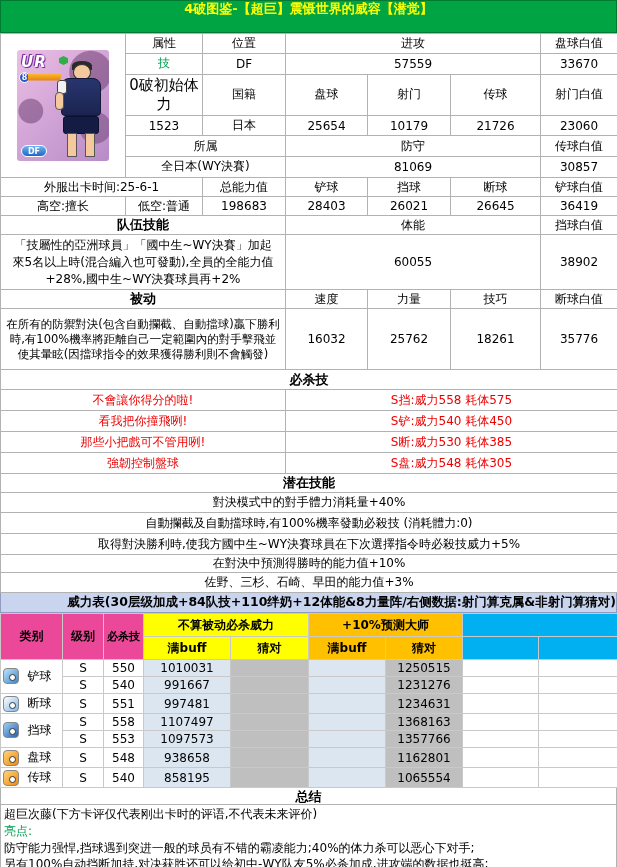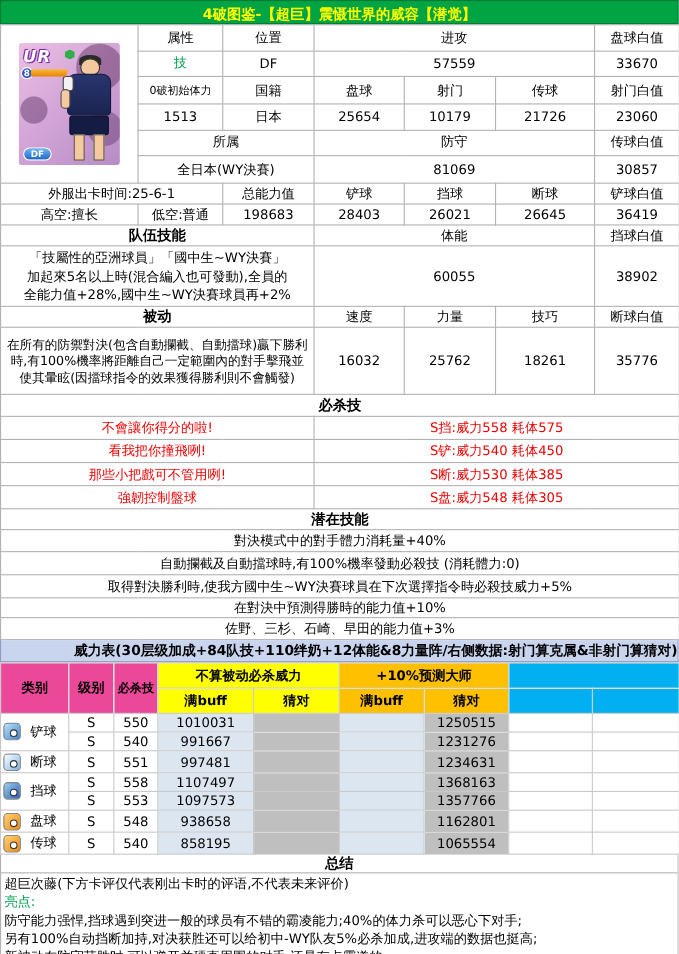--- a/index.html
+++ b/index.html
@@ -6,33 +6,33 @@
     --title-green:#00a443; --title-yellow:#ffff00; --accent-green:#00a050;
     --accent-red:#ee0000; --bar-periwinkle:#c9d4ee; --hl-yellow:#ffff00;
     --hl-orange:#ffc000; --hl-cyan:#00b0f0; --cell-blue:#dce6f1; --cell-gray:#bfbfbf;
   }
   *{box-sizing:border-box;}
   html,body{margin:0;padding:0;}
   body{width:617px;background:#fff;color:#000;font-family:"DejaVu Sans",sans-serif;}
   .page{width:617px;}
 
   
-  .titlebar{height:22px;background:var(--title-green,#00a443);border:1px solid #007a33;
-    display:flex;align-items:flex-end;justify-content:center;}
+  .titlebar{height:33px;background:var(--title-green,#00a443);border:1px solid #007a33;
+    display:flex;align-items:flex-start;justify-content:center;}
   .titlebar span{color:var(--title-yellow,#ffff00);font-weight:bold;font-size:13px;line-height:15px;}
 
   
   table{border-collapse:collapse;table-layout:fixed;width:617px;}
   td{border:1px solid #b2b2b2;text-align:center;vertical-align:middle;
      font-size:12px;padding:0 2px;overflow:hidden;}
   .bold{font-weight:bold;font-size:13px;}
   .green{color:var(--accent-green,#00a050);}
   .red{color:var(--accent-red,#ee0000);}
   .small-text{font-size:11.5px;line-height:15px;padding:1px 3px;}
-  .team-text{font-size:12px;line-height:17px;padding:1px 20px;}
+  .team-text{font-size:12px;line-height:17px;padding:1px 8px;}
 
   
   .card-cell{padding:16px;vertical-align:top;}
   .card-art{position:relative;width:100%;height:111px;border-radius:3px;overflow:hidden;
     background:
       radial-gradient(circle at 80% 20%, rgba(90,40,90,.45) 0 18%, transparent 19%),
       radial-gradient(circle at 15% 55%, rgba(70,30,80,.40) 0 12%, transparent 13%),
       radial-gradient(circle at 85% 70%, rgba(70,30,80,.35) 0 14%, transparent 15%),
       linear-gradient(135deg,#ecc0e4 0%,#d4a6d8 45%,#b78cc6 100%);}
   .ur-badge{position:absolute;top:3px;left:4px;font-size:15px;font-weight:bold;font-style:italic;
@@ -141,29 +141,29 @@
       <td colspan="3">进攻</td>
       <td>盘球白值</td>
     </tr>
     <tr style="height:19px">
       <td class="green">技</td>
       <td>DF</td>
       <td colspan="3">57559</td>
       <td>33670</td>
     </tr>
     <tr style="height:20px">
-      <td style="font-size:10px">0破初始体力</td>
+      <td style="font-size:15px">0破初始体力</td>
       <td>国籍</td>
       <td>盘球</td>
       <td>射门</td>
       <td>传球</td>
       <td>射门白值</td>
     </tr>
     <tr style="height:19px">
-      <td>1513</td>
+      <td>1523</td>
       <td>日本</td>
       <td>25654</td>
       <td>10179</td>
       <td>21726</td>
       <td>23060</td>
     </tr>
     <tr style="height:19px">
       <td colspan="2">所属</td>
       <td colspan="3">防守</td>
       <td>传球白值</td>

